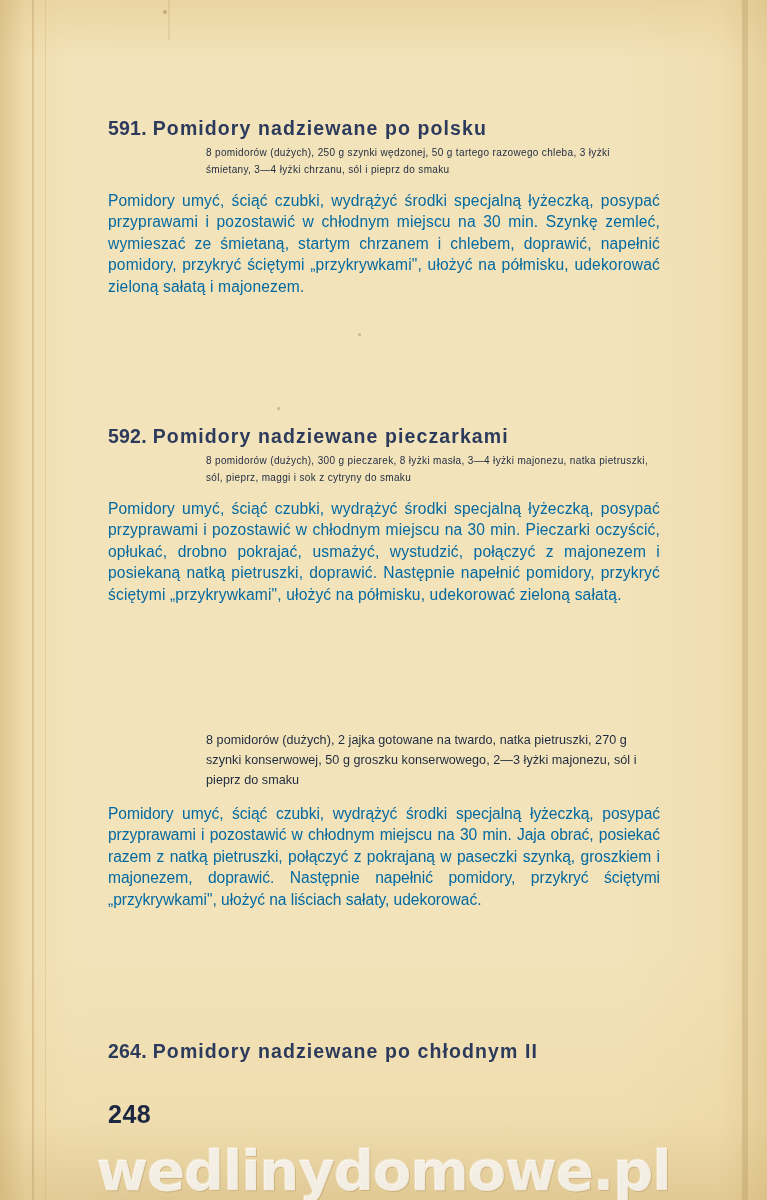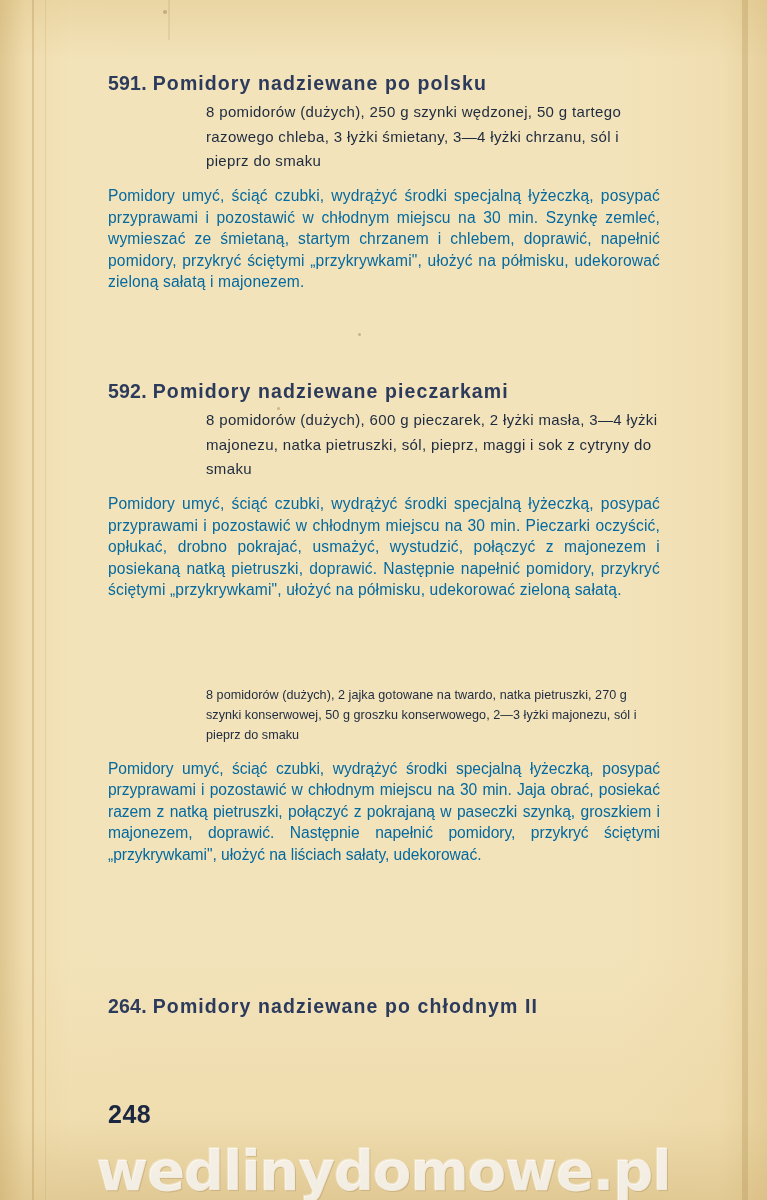--- a/index.html
+++ b/index.html
@@ -53,40 +53,41 @@
     left: 0;
     top: 0;
     width: 767px;
     height: 1200px;
   }
 
   .recipe {
     position: absolute;
     left: 108px;
     width: 552px;
+    margin-top: 45px;
   }
 
   h2.recipe-title {
     font-size: 19.5px;
     font-weight: bold;
     color: #2c3a5c;
     letter-spacing: 1.1px;
     margin: 0 0 6px 0;
     line-height: 1.15;
     white-space: nowrap;
   }
   h2.recipe-title .num {
     letter-spacing: 0.2px;
     margin-right: 6px;
   }
 
   .ingredients {
     margin: 0 0 12px 0;
     padding: 0 2px 0 98px;
-    font-size: 15px;
+    font-size: 10px;
     line-height: 1.62;
     color: #1d2a3f;
     letter-spacing: 0.35px;
     text-align: left;
   }
   .ingredients.tight {
     letter-spacing: 0.05px;
     font-size: 12.6px;
     line-height: 1.58;
   }
@@ -155,21 +156,21 @@
 <div class="content">
 
   <div class="recipe" style="top:72px;">
     <h2 class="recipe-title"><span class="num">591.</span><span>Pomidory nadziewane po polsku</span></h2>
     <p class="ingredients">8 pomidorów (dużych), 250 g szynki wędzonej, 50 g tartego razowego chleba, 3 łyżki śmietany, 3—4 łyżki chrzanu, sól i pieprz do smaku</p>
     <p class="method">Pomidory umyć, ściąć czubki, wydrążyć środki specjalną łyżeczką, posypać przyprawami i pozostawić w chłodnym miejscu na 30 min. Szynkę zemleć, wymieszać ze śmietaną, startym chrzanem i chlebem, doprawić, napełnić pomidory, przykryć ściętymi „przykrywkami", ułożyć na półmisku, udekorować zieloną sałatą i majonezem.</p>
   </div>
 
   <div class="recipe" style="top:380px;">
     <h2 class="recipe-title"><span class="num">592.</span><span>Pomidory nadziewane pieczarkami</span></h2>
-    <p class="ingredients">8 pomidorów (dużych), 600 g pieczarek, 2 łyżki masła, 3—4 łyżki majonezu, natka pietruszki, sól, pieprz, maggi i sok z cytryny do smaku</p>
+    <p class="ingredients">8 pomidorów (dużych), 300 g pieczarek, 8 łyżki masła, 3—4 łyżki majonezu, natka pietruszki, sól, pieprz, maggi i sok z cytryny do smaku</p>
     <p class="method">Pomidory umyć, ściąć czubki, wydrążyć środki specjalną łyżeczką, posypać przyprawami i pozostawić w chłodnym miejscu na 30 min. Pieczarki oczyścić, opłukać, drobno pokrajać, usmażyć, wystudzić, połączyć z majonezem i posiekaną natką pietruszki, doprawić. Następnie napełnić pomidory, przykryć ściętymi „przykrywkami", ułożyć na półmisku, udekorować zieloną sałatą.</p>
   </div>
 
   <div class="recipe" style="top:686px;">
     <p class="ingredients tight">8 pomidorów (dużych), 2 jajka gotowane na twardo, natka pietruszki, 270 g szynki konserwowej, 50 g groszku konserwowego, 2—3 łyżki majonezu, sól i pieprz do smaku</p>
     <p class="method condensed">Pomidory umyć, ściąć czubki, wydrążyć środki specjalną łyżeczką, posypać przyprawami i pozostawić w chłodnym miejscu na 30 min. Jaja obrać, posiekać razem z natką pietruszki, połączyć z pokrajaną w paseczki szynką, groszkiem i majonezem, doprawić. Następnie napełnić pomidory, przykryć ściętymi „przykrywkami", ułożyć na liściach sałaty, udekorować.</p>
   </div>
 
   <div class="recipe" style="top:995px;">
     <h2 class="recipe-title"><span class="num">264.</span><span>Pomidory nadziewane po chłodnym II</span></h2>

